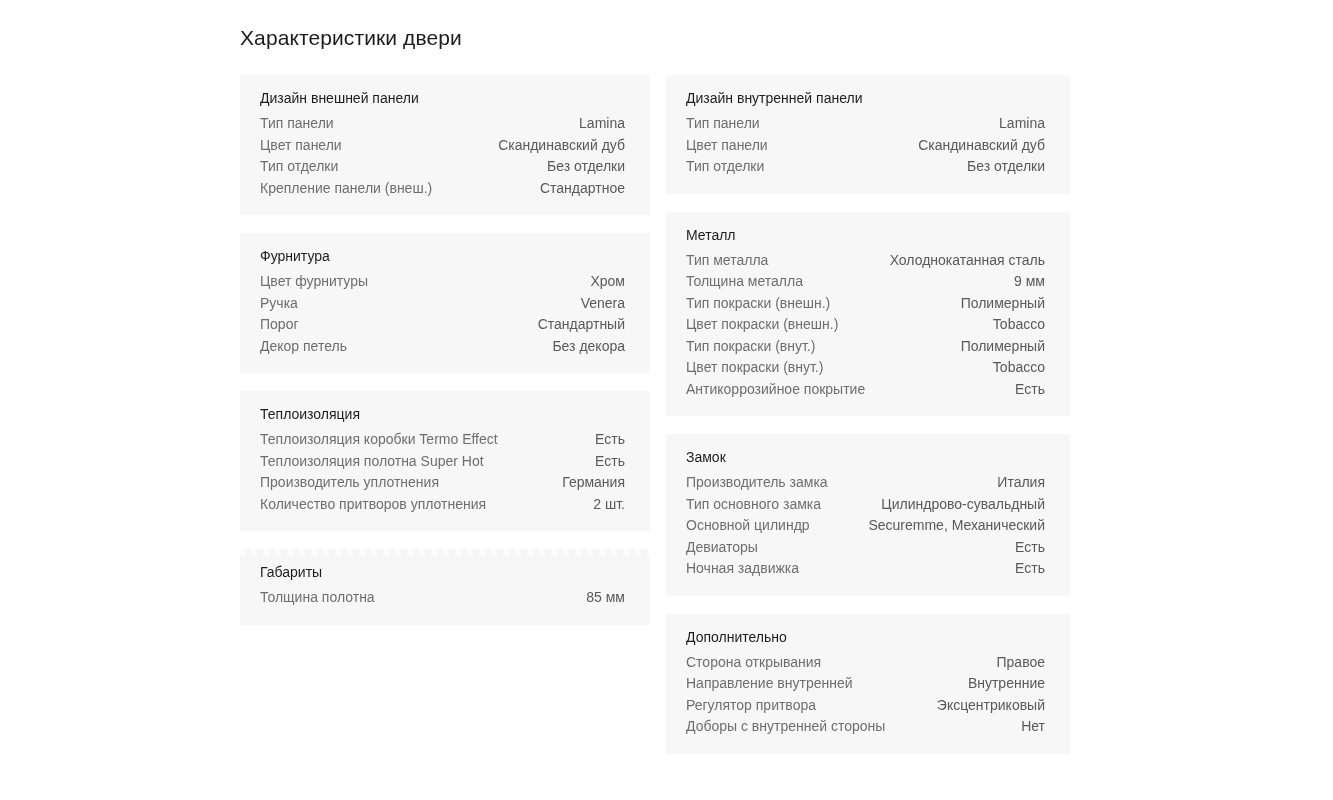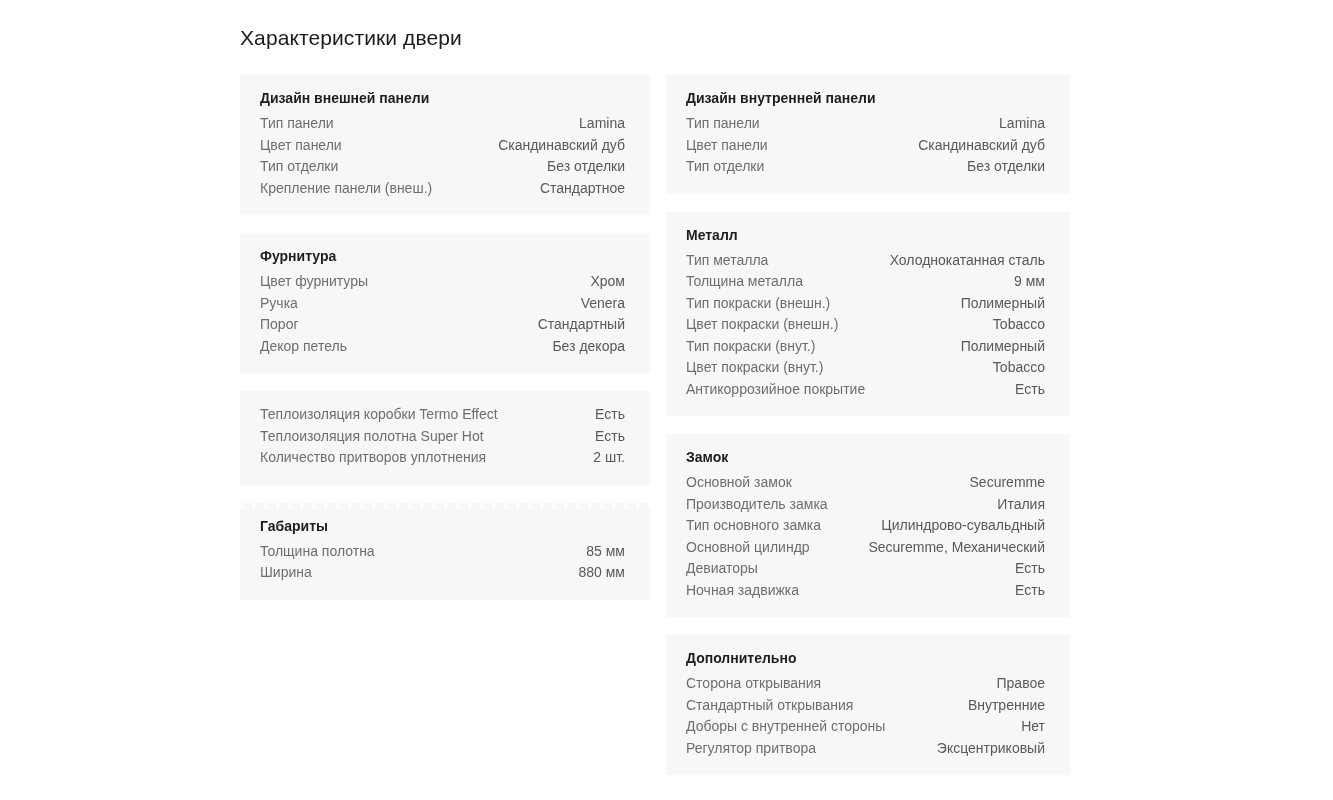--- a/index.html
+++ b/index.html
@@ -45,21 +45,21 @@
   .col-right{width:404px;justify-content:flex-end;}
   .card{
     position:relative;
     background:var(--card-bg);
     padding:13px 25px 16px 20px;
   }
   .card-title{
     margin:0 0 4px 0;
     font-size:14px;
     line-height:21px;
-    font-weight:700;
+    font-weight:400;
     color:#1d1d1d;
   }
   .row{
     display:flex;
     justify-content:space-between;
     align-items:baseline;
     font-size:14px;
     line-height:21.5px;
   }
   .row .label{
@@ -120,43 +120,44 @@
           <div class="row">
             <span class="label">Порог</span>
             <span class="value">Стандартный</span>
           </div>
           <div class="row">
             <span class="label">Декор петель</span>
             <span class="value">Без декора</span>
           </div>
         </section>
         <section class="card">
+          <h2 class="card-title">Теплоизоляция</h2>
           <div class="row">
             <span class="label">Теплоизоляция коробки Termo Effect</span>
             <span class="value">Есть</span>
           </div>
           <div class="row">
             <span class="label">Теплоизоляция полотна Super Hot</span>
             <span class="value">Есть</span>
+          </div>
+          <div class="row">
+            <span class="label">Производитель уплотнения</span>
+            <span class="value">Германия</span>
           </div>
           <div class="row">
             <span class="label">Количество притворов уплотнения</span>
             <span class="value">2 шт.</span>
           </div>
         </section>
         <section class="card card--perforated">
           <h2 class="card-title">Габариты</h2>
           <div class="row">
             <span class="label">Толщина полотна</span>
             <span class="value">85 мм</span>
           </div>
-          <div class="row">
-            <span class="label">Ширина</span>
-            <span class="value">880 мм</span>
-          </div>
         </section>
       </div>
     <div class="col col-right" id="col-1">
         <section class="card">
           <h2 class="card-title">Дизайн внутренней панели</h2>
           <div class="row">
             <span class="label">Тип панели</span>
             <span class="value">Lamina</span>
           </div>
           <div class="row">
@@ -195,24 +196,20 @@
             <span class="value">Tobacco</span>
           </div>
           <div class="row">
             <span class="label">Антикоррозийное покрытие</span>
             <span class="value">Есть</span>
           </div>
         </section>
         <section class="card">
           <h2 class="card-title">Замок</h2>
           <div class="row">
-            <span class="label">Основной замок</span>
-            <span class="value">Securemme</span>
-          </div>
-          <div class="row">
             <span class="label">Производитель замка</span>
             <span class="value">Италия</span>
           </div>
           <div class="row">
             <span class="label">Тип основного замка</span>
             <span class="value">Цилиндрово-сувальдный</span>
           </div>
           <div class="row">
             <span class="label">Основной цилиндр</span>
             <span class="value">Securemme, Механический</span>
@@ -226,27 +223,27 @@
             <span class="value">Есть</span>
           </div>
         </section>
         <section class="card">
           <h2 class="card-title">Дополнительно</h2>
           <div class="row">
             <span class="label">Сторона открывания</span>
             <span class="value">Правое</span>
           </div>
           <div class="row">
-            <span class="label">Стандартный открывания</span>
+            <span class="label">Направление внутренней</span>
             <span class="value">Внутренние</span>
+          </div>
+          <div class="row">
+            <span class="label">Регулятор притвора</span>
+            <span class="value">Эксцентриковый</span>
           </div>
           <div class="row">
             <span class="label">Доборы с внутренней стороны</span>
             <span class="value">Нет</span>
-          </div>
-          <div class="row">
-            <span class="label">Регулятор притвора</span>
-            <span class="value">Эксцентриковый</span>
           </div>
         </section>
       </div>
   </div>
 </div>
 
 </body></html>

